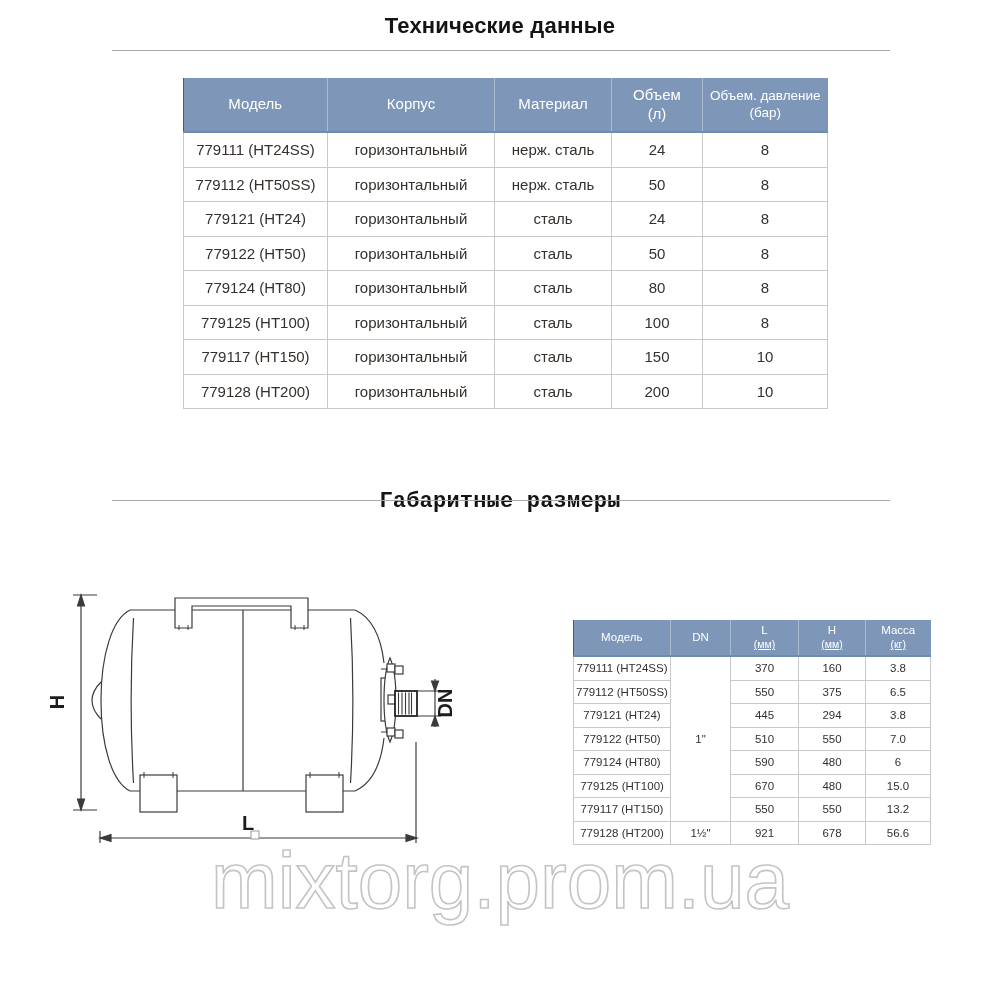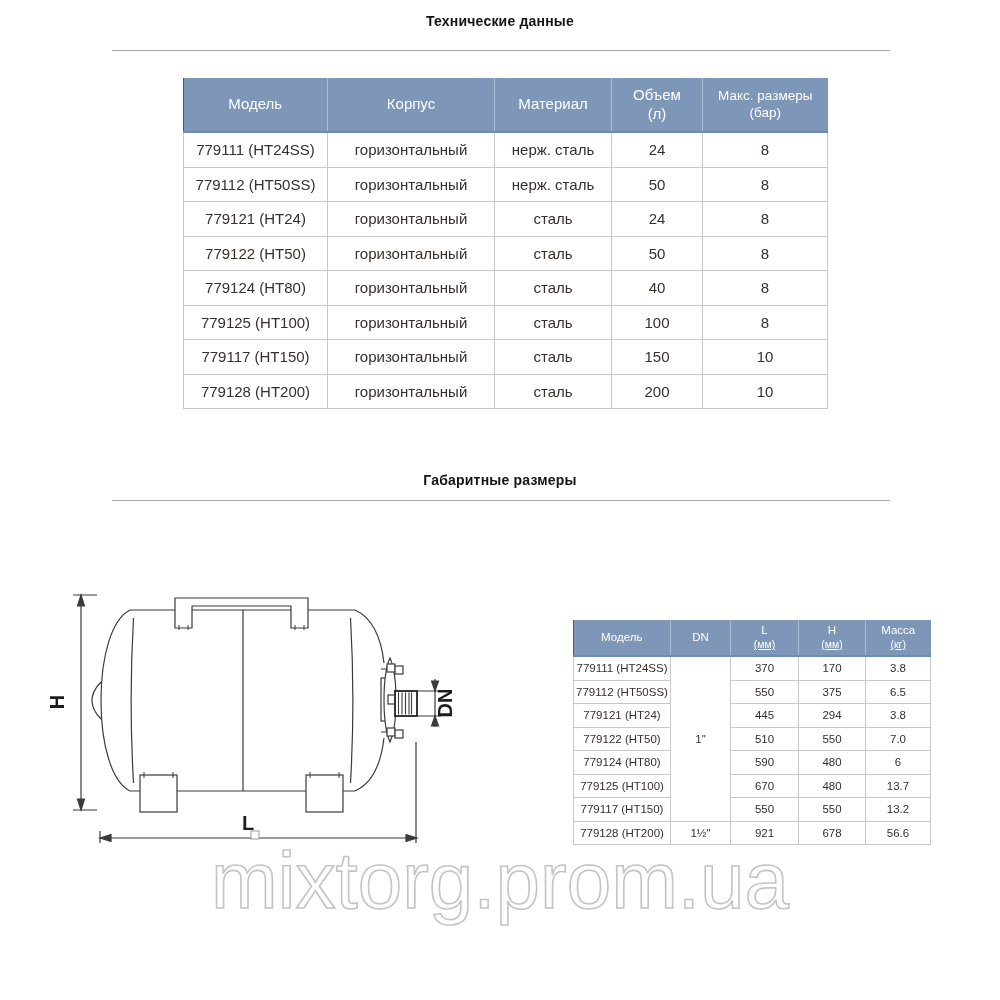--- a/index.html
+++ b/index.html
@@ -10,23 +10,23 @@
     --body-text:#35302c;
     --title-text:#141414;
     --rule-color:#a8a8a8;
     --draw-stroke:#3b3b3b;
     --wm-stroke:#c4c4c4;
   }
   html,body{margin:0;padding:0;background:#fff;}
   .page{position:relative;width:1000px;height:1000px;background:#fff;overflow:hidden;
         font-family:"Liberation Sans",sans-serif;}
   .section-title{position:absolute;left:0;width:1000px;text-align:center;
-        font-size:14px;font-weight:bold;color:var(--title-text);letter-spacing:.2px;}
+        font-size:22px;font-weight:bold;color:var(--title-text);letter-spacing:.2px;}
   #title-technical{top:13px;}
-  #title-dimensions{top:472px;}
+  #title-dimensions{top:489px;font-family:Liberation Mono, monospace;}
   .rule{position:absolute;left:112px;width:778px;height:1px;background:var(--rule-color);}
   #rule-technical{top:50px;}
   #rule-dimensions{top:500px;}
 
   table{border-collapse:collapse;table-layout:fixed;background:#15803d;}
   th{background:var(--header-bg);color:#fff;font-weight:normal;vertical-align:middle;
      border-bottom:2px solid var(--header-bb);padding:0;}
   th + th{border-left:1px solid var(--header-div);}
   td{border:1px solid var(--cell-border);text-align:center;vertical-align:middle;
      color:var(--body-text);padding:0;background:#fff;}
@@ -72,21 +72,21 @@
             <div class="th-title">Корпус</div>
           </th>
           <th>
             <div class="th-title">Материал</div>
           </th>
           <th>
             <div class="th-title">Объем</div>
             <div class="th-unit">(л)</div>
           </th>
           <th>
-            <div class="th-title">Макс. размеры</div>
+            <div class="th-title">Объем. давление</div>
             <div class="th-unit">(бар)</div>
           </th>
         </tr>
       </thead>
     <tbody>
         <tr>
           <td>779111 (HT24SS)</td>
           <td>горизонтальный</td>
           <td>нерж. сталь</td>
           <td>24</td>
@@ -110,21 +110,21 @@
           <td>779122 (HT50)</td>
           <td>горизонтальный</td>
           <td>сталь</td>
           <td>50</td>
           <td>8</td>
         </tr>
         <tr>
           <td>779124 (HT80)</td>
           <td>горизонтальный</td>
           <td>сталь</td>
-          <td>40</td>
+          <td>80</td>
           <td>8</td>
         </tr>
         <tr>
           <td>779125 (HT100)</td>
           <td>горизонтальный</td>
           <td>сталь</td>
           <td>100</td>
           <td>8</td>
         </tr>
         <tr>
@@ -248,21 +248,21 @@
             <div class="th-title">Масса</div>
             <div class="th-unit">(кг)</div>
           </th>
         </tr>
       </thead>
     <tbody>
         <tr>
           <td>779111 (HT24SS)</td>
           <td rowspan="7">1"</td>
           <td>370</td>
-          <td>170</td>
+          <td>160</td>
           <td>3.8</td>
         </tr>
         <tr>
           <td>779112 (HT50SS)</td>
           <td>550</td>
           <td>375</td>
           <td>6.5</td>
         </tr>
         <tr>
           <td>779121 (HT24)</td>
@@ -279,21 +279,21 @@
         <tr>
           <td>779124 (HT80)</td>
           <td>590</td>
           <td>480</td>
           <td>6</td>
         </tr>
         <tr>
           <td>779125 (HT100)</td>
           <td>670</td>
           <td>480</td>
-          <td>13.7</td>
+          <td>15.0</td>
         </tr>
         <tr>
           <td>779117 (HT150)</td>
           <td>550</td>
           <td>550</td>
           <td>13.2</td>
         </tr>
         <tr>
           <td>779128 (HT200)</td>
           <td>1½"</td>

